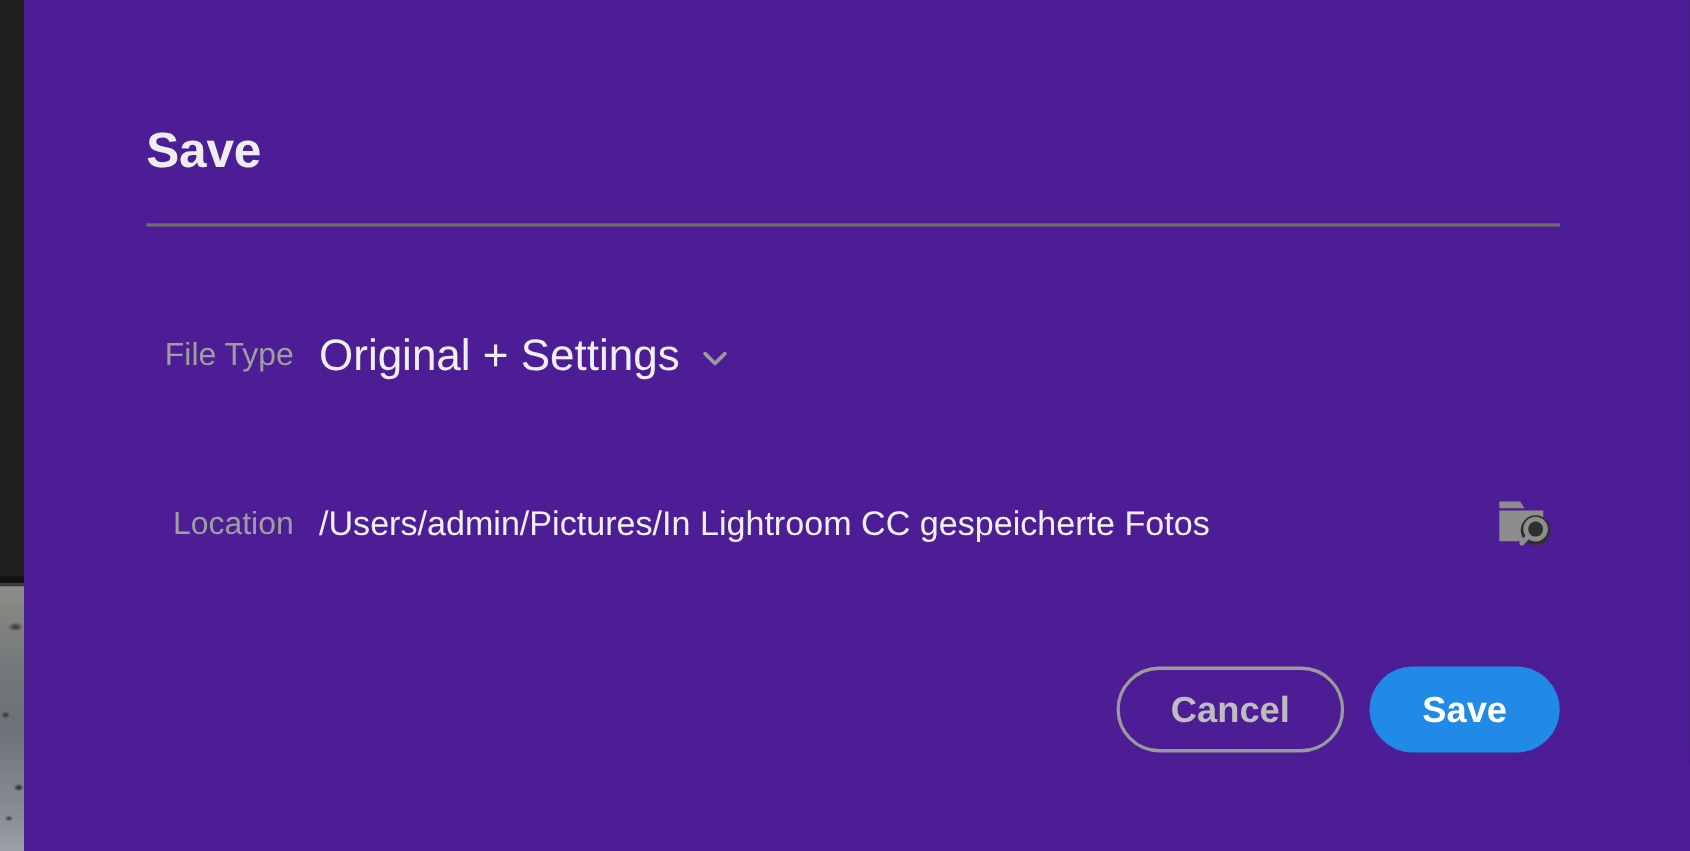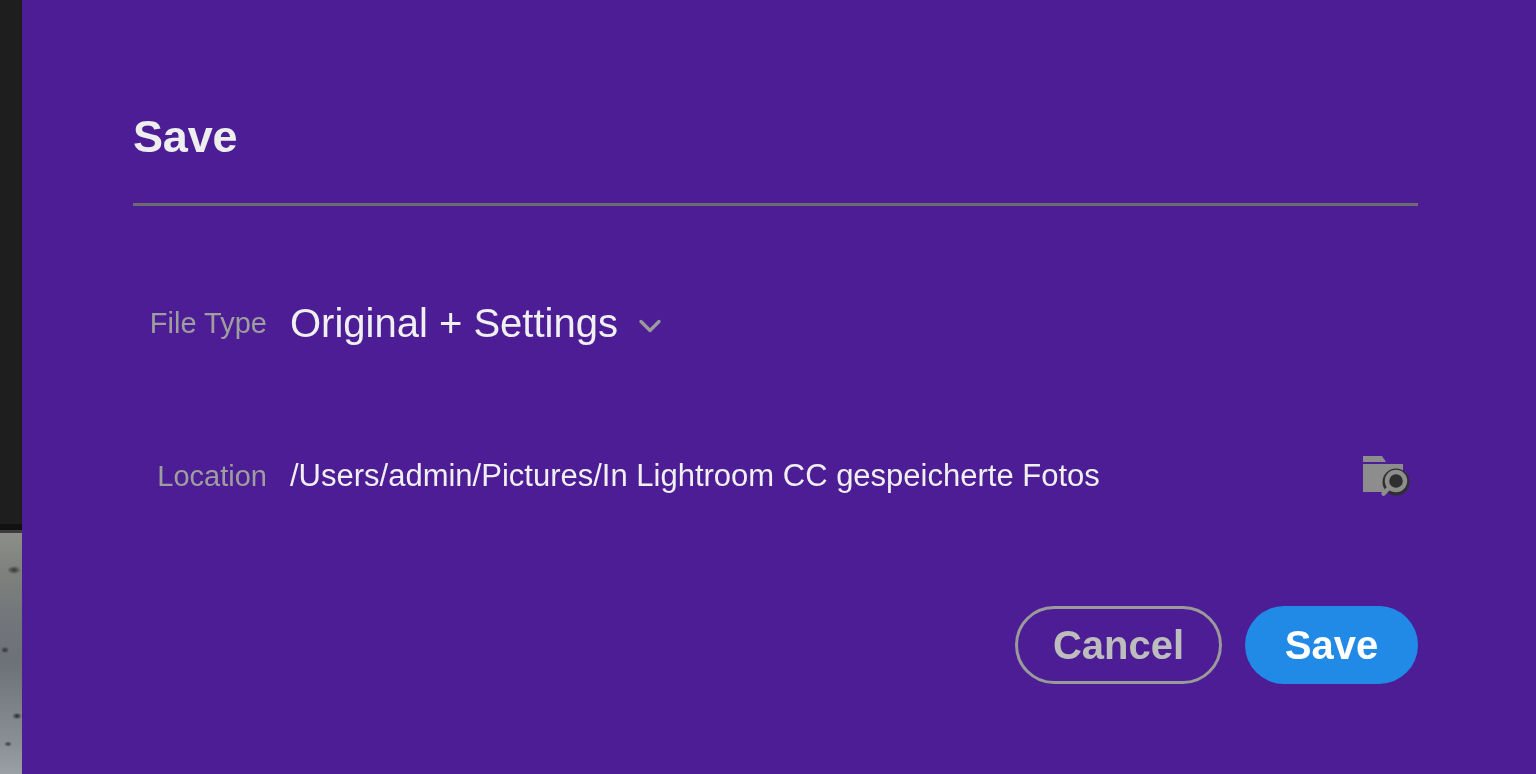--- a/index.html
+++ b/index.html
@@ -182,21 +182,21 @@
     justify-content: flex-end;
     align-items: center;
     gap: 23px;
   }
   .btn {
     height: 78px;
     border-radius: 39px;
     display: flex;
     align-items: center;
     justify-content: center;
-    font-size: 40px;
+    font-size: 33px;
     font-weight: bold;
     box-sizing: border-box;
     cursor: pointer;
     user-select: none;
   }
   .btn-cancel {
     width: 207px;
     border: 3px solid #9a9a9a;
     color: #bdbdbd;
     background: transparent;

